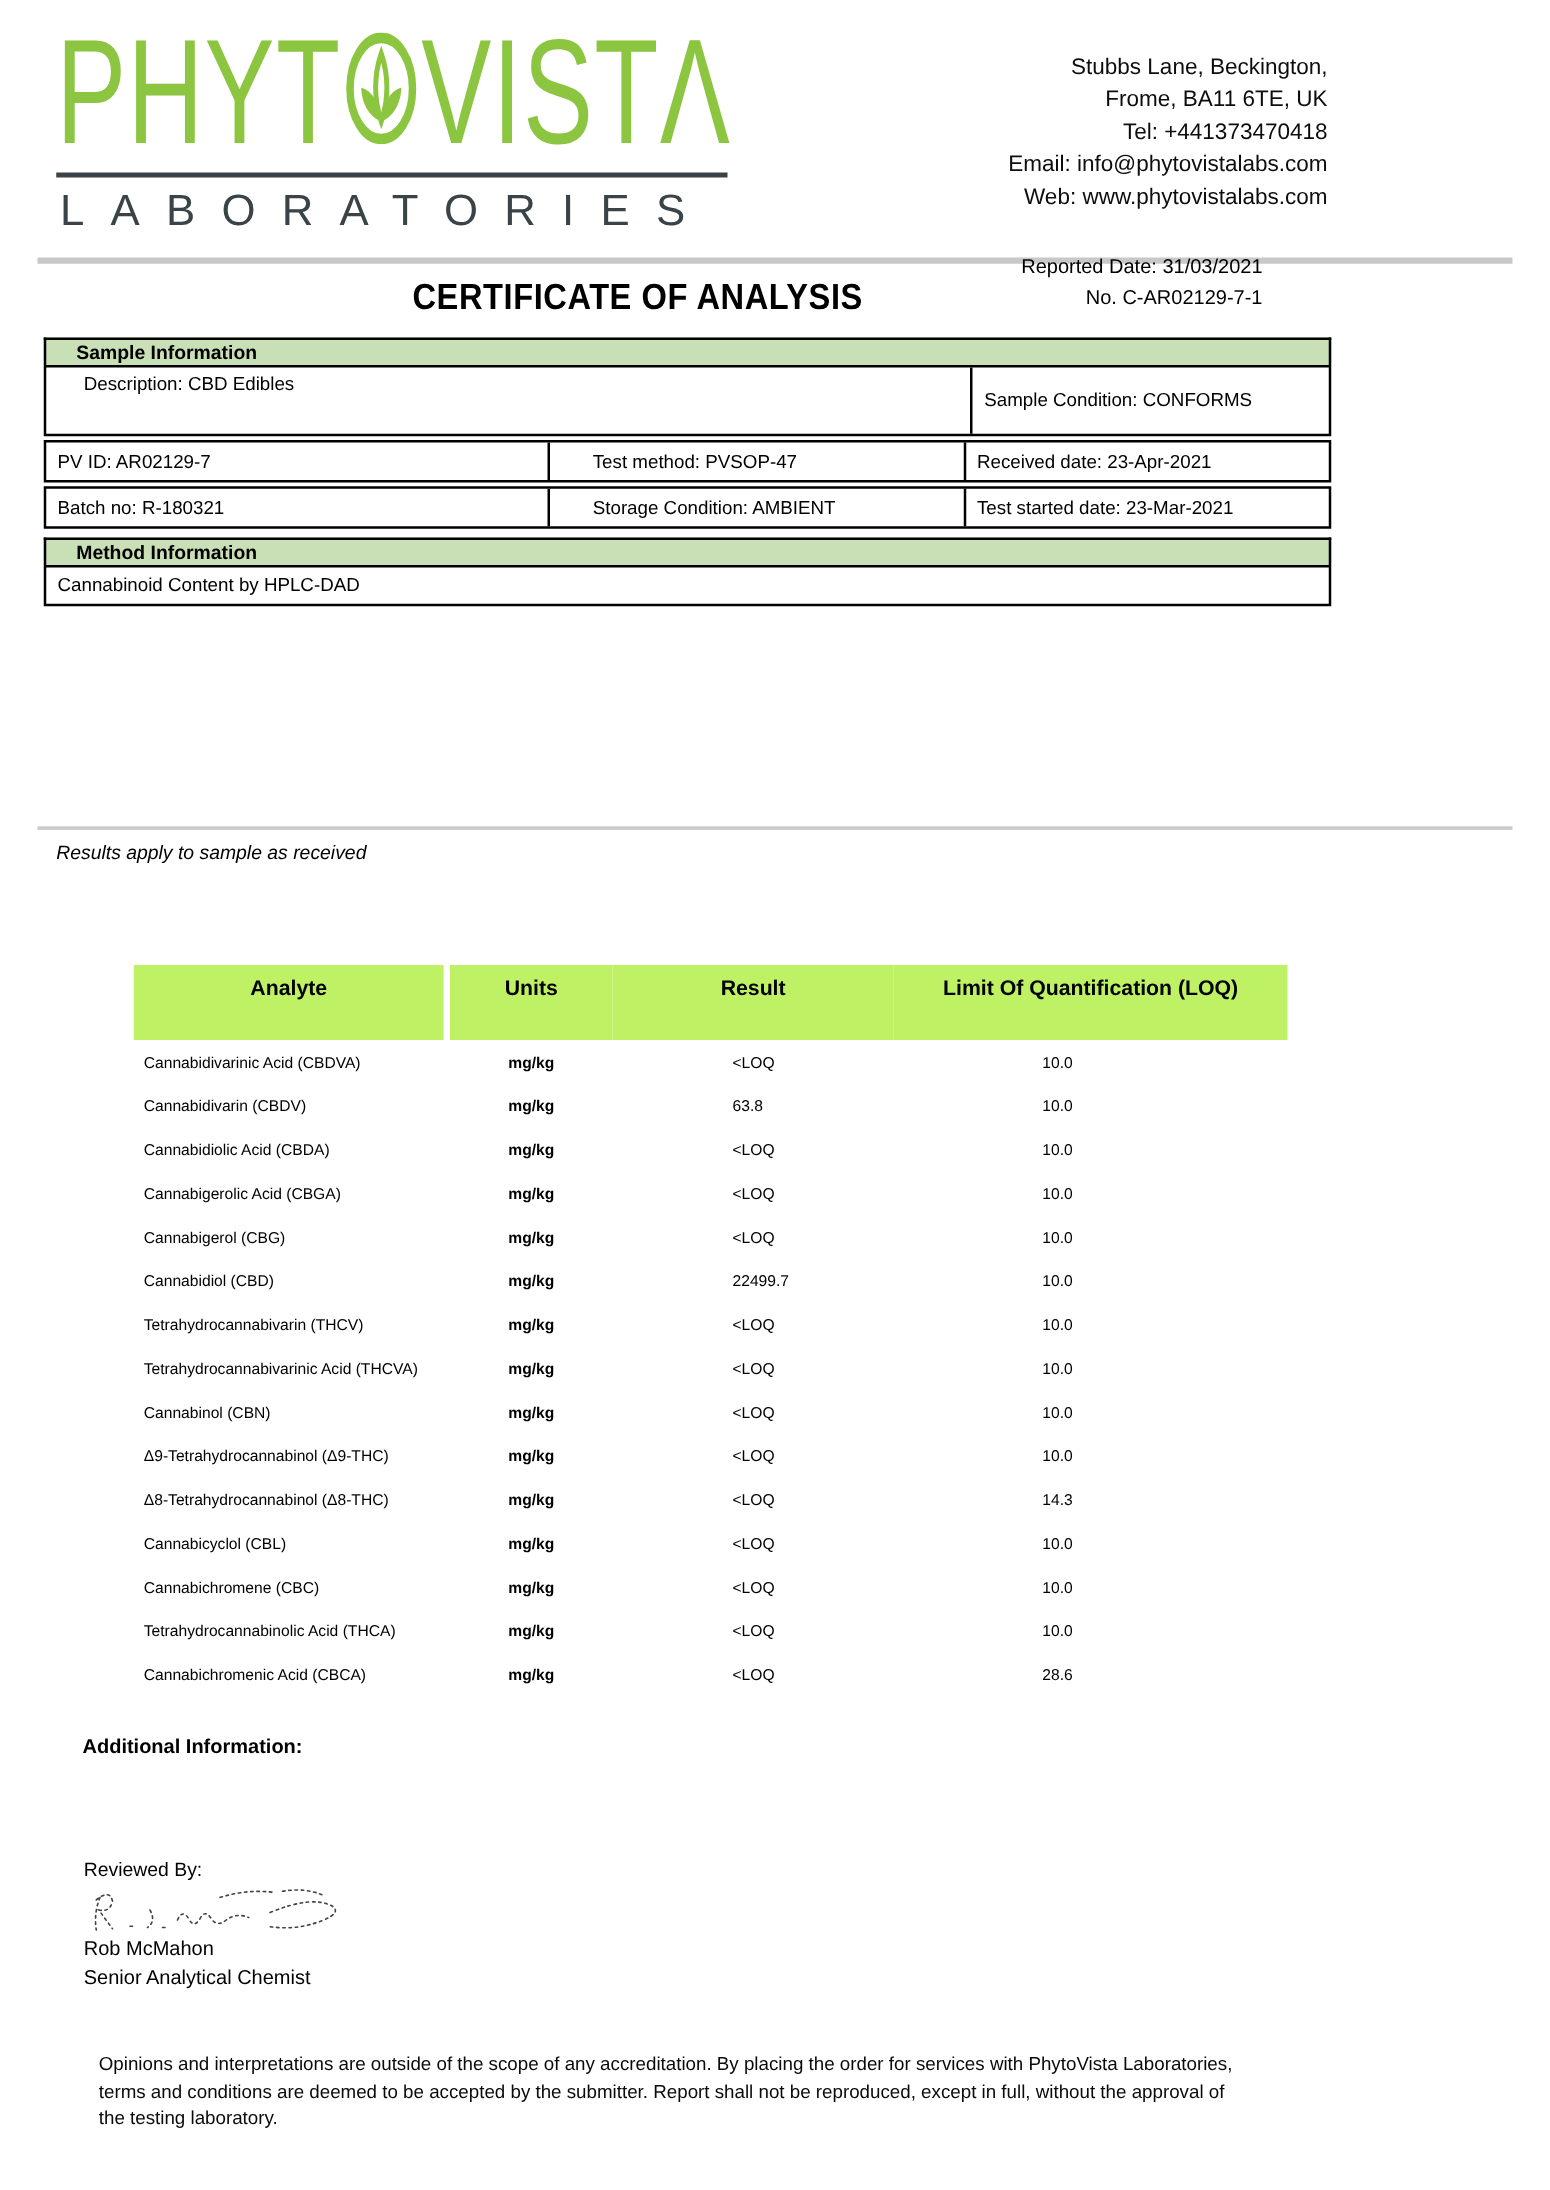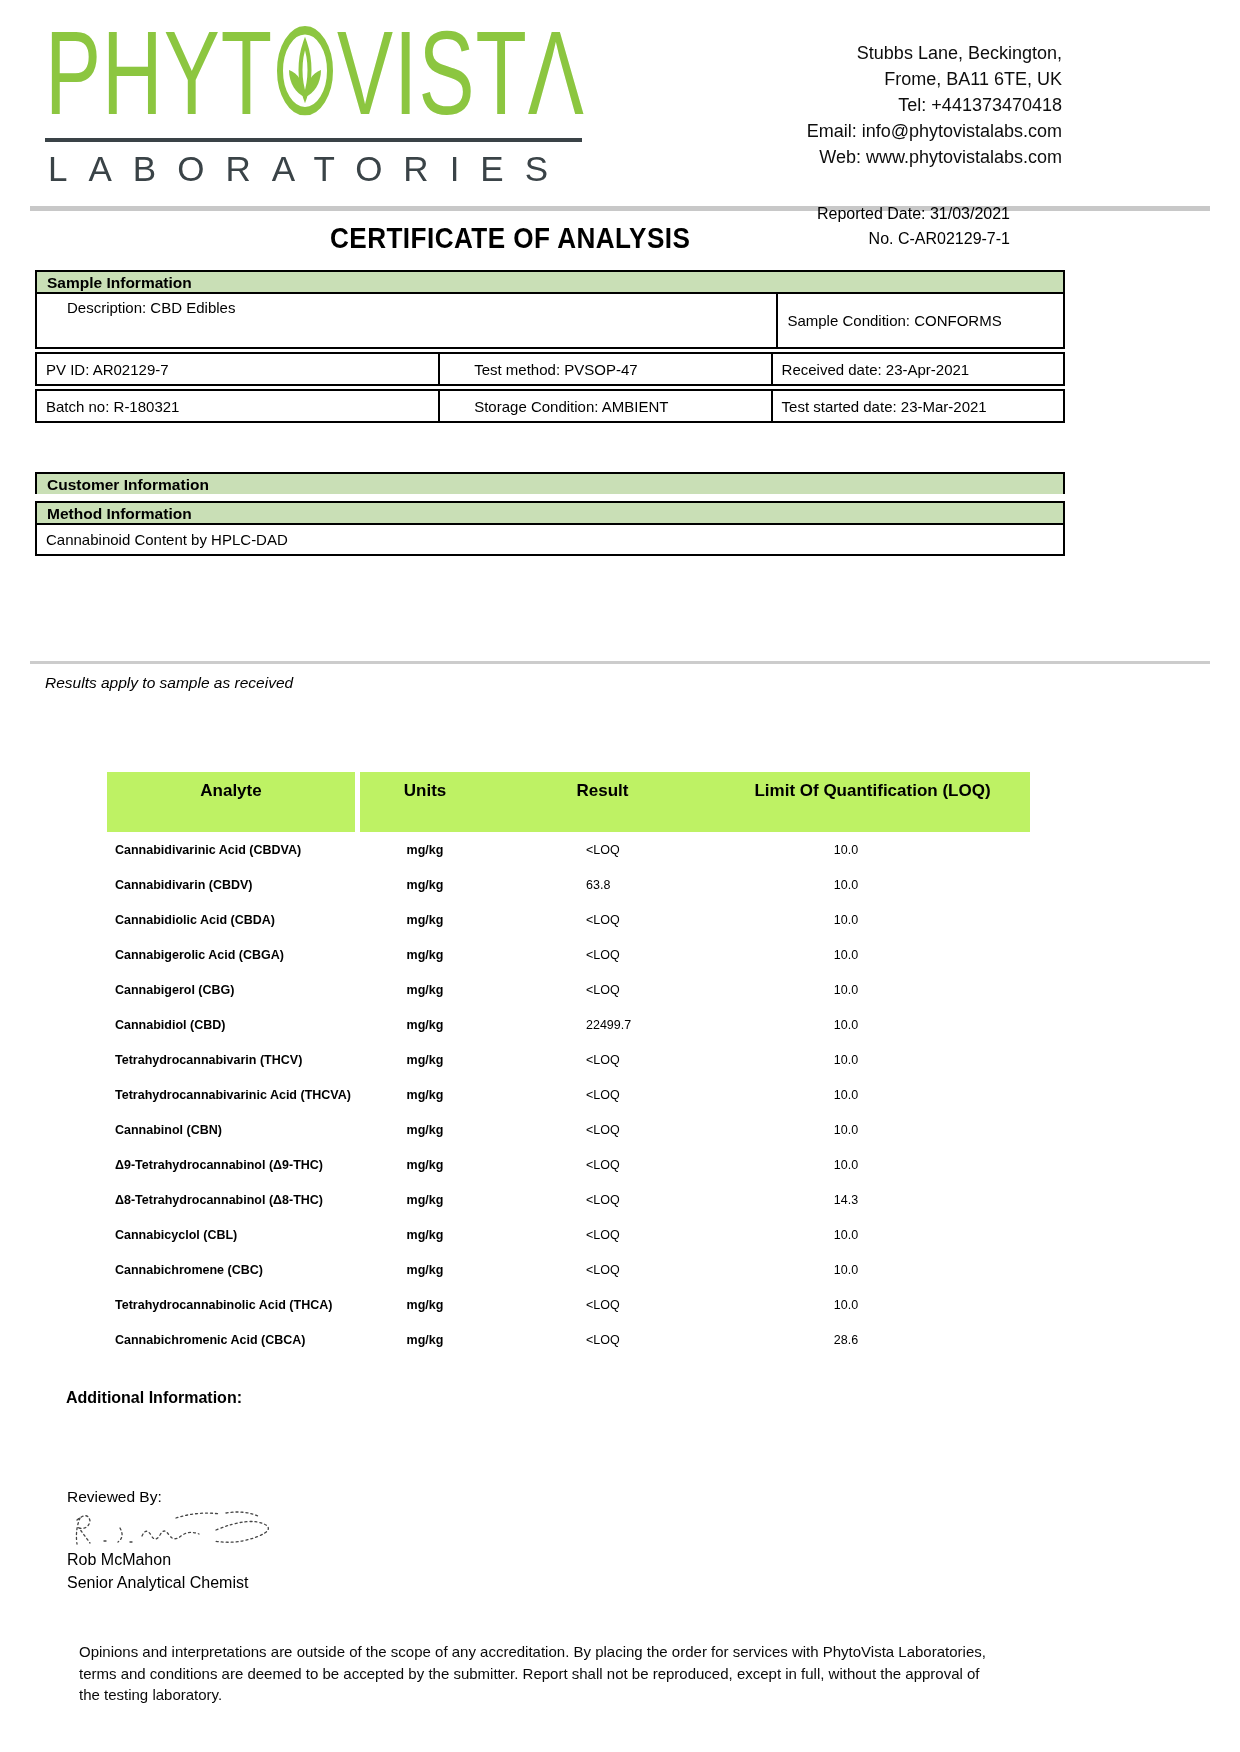--- a/index.html
+++ b/index.html
@@ -19,21 +19,21 @@
   .rule-gray-1{position:absolute;left:30px;top:206px;width:1180px;height:5px;background:#c8c8c8;}
   .rule-gray-2{position:absolute;left:30px;top:661px;width:1180px;height:3px;background:#cccccc;}
 
   .report-meta{position:absolute;top:201px;right:230px;text-align:right;font-size:16px;line-height:25px;}
   .coa-title{position:absolute;left:330px;top:222px;font-size:29px;font-weight:bold;}
   .coa-title span{display:inline-block;transform:scaleX(0.9);transform-origin:left;letter-spacing:0.5px;}
 
   
   .sections{position:absolute;left:35px;top:270px;width:1030px;}
   .sec-bar{height:22px;background:#c9dfb6;border:2px solid #000;border-bottom:none;
-           font-weight:bold;font-size:15.5px;line-height:22px;padding-left:10px;box-sizing:border-box;}
+           font-weight:bold;font-size:15.5px;line-height:22px;padding-left:24px;box-sizing:border-box;}
   .box{border:2px solid #000;box-sizing:border-box;background:#fff;}
   .row-flex{display:flex;}
   .cell{box-sizing:border-box;padding-left:9px;font-size:15px;}
   .vdiv{border-left:2px solid #000;}
   .rowA{height:57px;}
   .rowA .c-desc{width:735px;padding-top:5px;margin-left:21px;}
   .rowA .c-cond{width:293px;display:flex;align-items:center;}
   .rowBC{height:34px;margin-top:3px;}
   .rowBC .cell{display:flex;align-items:center;}
   .rowBC .c1{width:402px;}
@@ -50,21 +50,21 @@
   .results-note{position:absolute;left:45px;top:674px;font-size:15.5px;font-weight:normal;font-style:italic;}
 
   
   .results{position:absolute;left:107px;top:772px;width:923px;}
   .rt-grid{display:grid;grid-template-columns:248px 5px 130px 225px 315px;}
   .rt-head{height:60px;}
   .rt-head .hcell{background:#bef264;font-weight:bold;font-size:17px;padding-top:9px;
                   text-align:center;box-sizing:border-box;}
   .rt-head .hgap{background:#fff;}
   .rt-row{height:35px;align-items:center;font-size:12.5px;}
-  .c-analyte{font-weight:bold;padding-left:8px;}
+  .c-analyte{font-weight:normal;padding-left:8px;}
   .c-units{font-weight:bold;text-align:center;}
   .c-result{padding-left:96px;}
   .c-loq{text-align:center;padding-right:53px;box-sizing:border-box;}
 
   .addl-info{position:absolute;left:66px;top:1389px;font-size:16px;font-weight:bold;}
 
   .reviewed-by{position:absolute;left:67px;top:1488px;font-size:15.5px;}
   .signature{position:absolute;left:68px;top:1504px;}
   .sig-name{position:absolute;left:67px;top:1551px;font-size:16px;}
   .sig-title{position:absolute;left:67px;top:1574px;font-size:16px;}
@@ -121,21 +121,20 @@
       <div class="cell c1">PV ID: AR02129-7</div>
       <div class="cell c2 vdiv">Test method: PVSOP-47</div>
       <div class="cell c3 vdiv">Received date: 23-Apr-2021</div>
     </div>
     <div class="box rowBC row-flex">
       <div class="cell c1">Batch no: R-180321</div>
       <div class="cell c2 vdiv">Storage Condition: AMBIENT</div>
       <div class="cell c3 vdiv">Test started date: 23-Mar-2021</div>
     </div>
 
-    <div class="sec-bar mt49">Customer Information</div>
 
     <div class="sec-bar mt7">Method Information</div>
     <div class="box method-box">Cannabinoid Content by HPLC-DAD</div>
   </div>
 
   <div class="rule-gray-2"></div>
   <div class="results-note">Results apply to sample as received</div>
 
   <div class="results">
     <div class="rt-grid rt-head">

